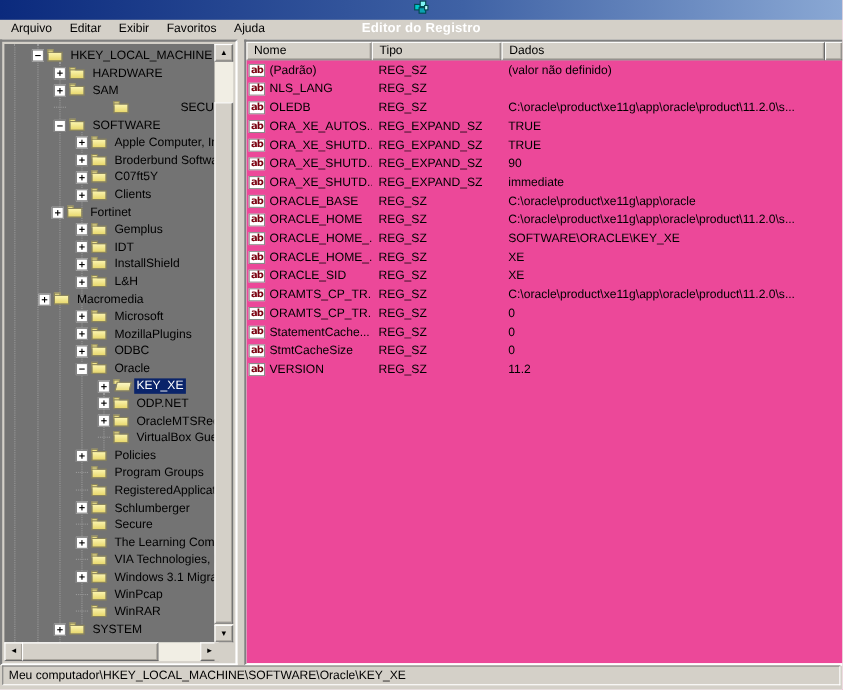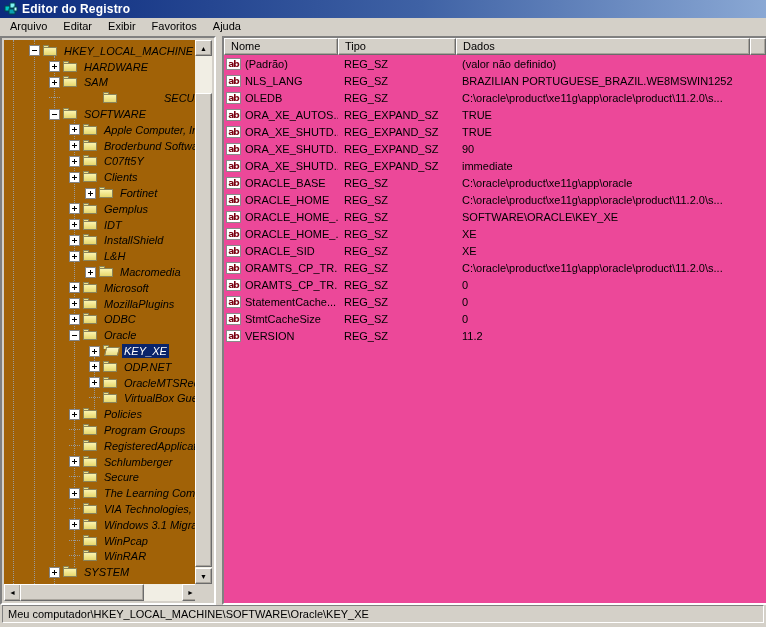--- a/index.html
+++ b/index.html
@@ -1,36 +1,36 @@
 <!DOCTYPE html>
 <html><head>
 <meta charset="utf-8">
 <style>
   html,body{margin:0;padding:0;background:#fff;}
   .window{position:relative;width:766px;height:627px;background:#d4d0c8;
     font-family:"Liberation Sans",sans-serif;font-size:11px;color:#000;overflow:hidden;
     -webkit-font-smoothing:none;}
   
   .titlebar{height:18px;background:linear-gradient(90deg,#0b2a7d 0%,#3f62a5 55%,#8aa8d4 100%);
-    display:flex;align-items:center;padding:0 4px;gap:4px;}
+    display:flex;align-items:center;padding:0 4px;gap:4px;flex-direction:column;}
   .titlebar .title{color:#fff;font-weight:bold;font-size:12px;letter-spacing:.2px;}
   .appicon{width:14px;height:14px;flex:none;}
   
   .menubar{height:18px;display:flex;align-items:center;padding-left:2px;}
   .menu-item{padding:2px 8px 5px 8px;}
   
   .main{position:absolute;top:36px;left:0;right:0;bottom:22px;background:#d4d0c8;}
   .sunken{border:2px solid;border-color:#808080 #fff #fff #808080;}
   .raised{border:1px solid;border-color:#fff #6b6b6b #6b6b6b #fff;box-shadow:inset -1px -1px 0 #a8a49c;}
   .tree-panel{position:absolute;left:0;top:0;bottom:0;width:216px;background:#d4d0c8;box-sizing:border-box;}
   .splitter{position:absolute;left:216px;top:0;bottom:0;width:6px;cursor:col-resize;}
   .list-panel{position:absolute;left:222px;top:0;bottom:0;right:0;background:#fff;box-sizing:border-box;
     border:2px solid;border-color:#808080 #fff #fff #808080;border-right:none;overflow:hidden;}
   
-  .tree-viewport{position:absolute;left:2px;top:2px;width:195px;bottom:19px;background:#a16207;overflow:hidden;font-style:italic;}
+  .tree-viewport{position:absolute;left:2px;top:2px;width:195px;bottom:19px;background:#737373;overflow:hidden;}
   .guide{position:absolute;width:1px;border-left:1px dotted #9a9a9a;}
   .treebody{position:relative;padding-top:3px;}
   .trow{height:15.8px;display:flex;align-items:center;white-space:nowrap;position:relative;}
   .ebox{width:11px;height:11px;flex:none;background:#fff;border:1px solid #848484;position:relative;box-sizing:border-box;}
   .ebox::before{content:"";position:absolute;left:2px;right:2px;top:4px;height:1px;background:#000;}
   .ebox.plus::after{content:"";position:absolute;top:2px;bottom:2px;left:4px;width:1px;background:#000;}
   .connector{width:11px;height:1px;flex:none;border-top:1px dotted #9a9a9a;}
   .folder{position:relative;width:15px;height:12px;flex:none;margin-left:3px;}
   .folder .tab{position:absolute;left:0;top:0;width:6px;height:4px;background:#f2e68c;border:1px solid #8a845c;border-bottom:none;box-sizing:border-box;}
   .folder .fbody{position:absolute;left:0;top:2px;width:14px;height:9px;background:linear-gradient(#fbf4ae,#e7d76c);border:1px solid #8a845c;box-sizing:border-box;}
@@ -158,21 +158,21 @@
               <span class="tlabel">C07ft5Y</span>
             </div>
             <div class="trow" style="padding-left: 65px;">
               <span class="ebox plus"></span>
               <span class="folder">
                 <i class="tab"></i>
                 <i class="fbody"></i>
               </span>
               <span class="tlabel">Clients</span>
             </div>
-            <div class="trow" style="padding-left: 81px;">
+            <div class="trow" style="padding-left: 43px;">
               <span class="ebox plus"></span>
               <span class="folder">
                 <i class="tab"></i>
                 <i class="fbody"></i>
               </span>
               <span class="tlabel">Fortinet</span>
             </div>
             <div class="trow" style="padding-left: 65px;">
               <span class="ebox plus"></span>
               <span class="folder">
@@ -198,21 +198,21 @@
               <span class="tlabel">InstallShield</span>
             </div>
             <div class="trow" style="padding-left: 65px;">
               <span class="ebox plus"></span>
               <span class="folder">
                 <i class="tab"></i>
                 <i class="fbody"></i>
               </span>
               <span class="tlabel">L&amp;H</span>
             </div>
-            <div class="trow" style="padding-left: 81px;">
+            <div class="trow" style="padding-left: 31px;">
               <span class="ebox plus"></span>
               <span class="folder">
                 <i class="tab"></i>
                 <i class="fbody"></i>
               </span>
               <span class="tlabel">Macromedia</span>
             </div>
             <div class="trow" style="padding-left: 65px;">
               <span class="ebox plus"></span>
               <span class="folder">
@@ -399,21 +399,20 @@
             </div>
             <div class="lcell" style="width: 118px;">REG_SZ</div>
             <div class="lcell" style="flex: 1 1 0%;">(valor não definido)</div>
           </div>
           <div class="lrow">
             <div class="lcell name" style="width: 114px;">
               <span class="abicon">ab</span>
               <span>NLS_LANG</span>
             </div>
             <div class="lcell" style="width: 118px;">REG_SZ</div>
-            <div class="lcell" style="flex: 1 1 0%;">BRAZILIAN PORTUGUESE_BRAZIL.WE8MSWIN1252</div>
           </div>
           <div class="lrow">
             <div class="lcell name" style="width: 114px;">
               <span class="abicon">ab</span>
               <span>OLEDB</span>
             </div>
             <div class="lcell" style="width: 118px;">REG_SZ</div>
             <div class="lcell" style="flex: 1 1 0%;">C:\oracle\product\xe11g\app\oracle\product\11.2.0\s...</div>
           </div>
           <div class="lrow">

